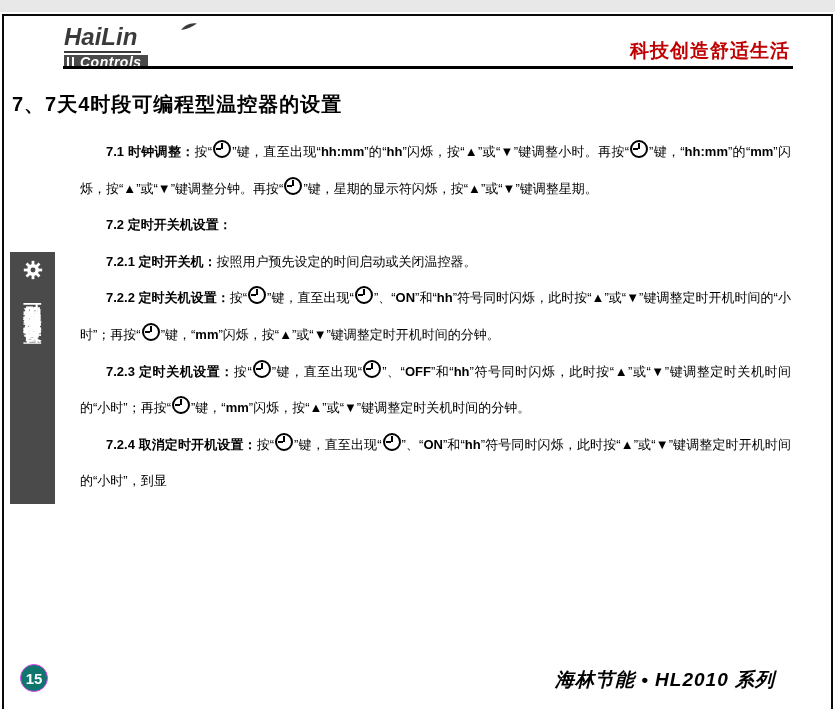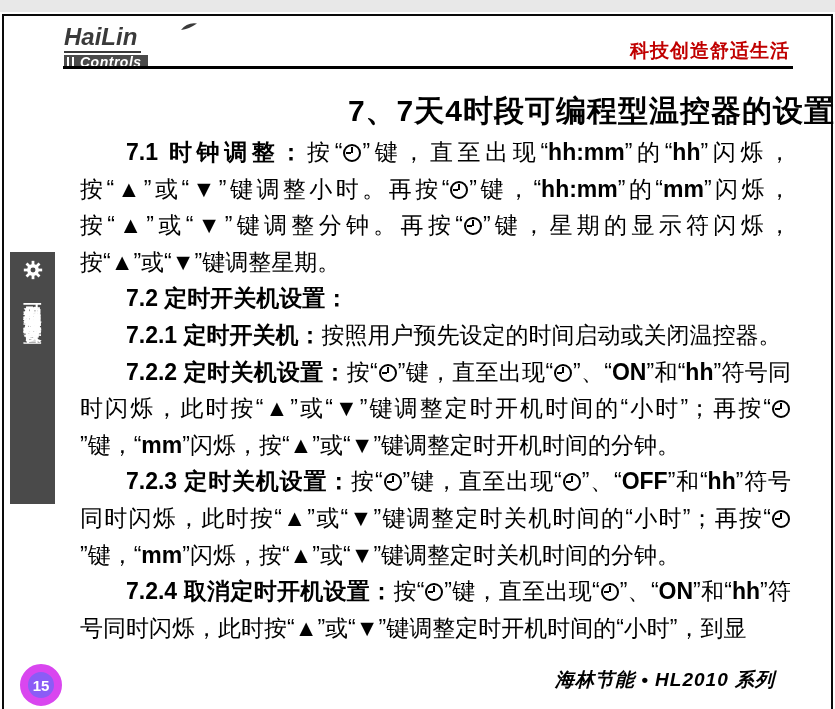--- a/index.html
+++ b/index.html
@@ -29,28 +29,28 @@
     background:repeating-linear-gradient(90deg,#ffffff 0 2px,#4a4a4a 2px 5px);
   }
   .slogan {
     position:absolute; right:45px; top:26px; font-size:19px; font-weight:bold;
     color:var(--slogan-color,#c00000); letter-spacing:1px;
   }
   .header-rule { position:absolute; left:63px; right:42px; top:54px; height:3px; background:#000; }
 
   
   .title {
-    position:absolute; top:79px; left:0; right:0; text-align:right;
-    font-size:30px; font-weight:bold; letter-spacing:1px;
+    position:absolute; top:79px; left:12px; right:0; text-align:left;
+    font-size:20px; font-weight:bold; letter-spacing:1px;
   }
 
   
   .content {
     position:absolute; left:80px; right:44px; top:122px;
-    font-size:23px; line-height:36.6px; text-align:justify;
+    font-size:13px; line-height:36.6px; text-align:justify;
   }
   .para { margin:0; text-indent:2em; }
   .b { font-weight:bold; }
 
   
   .clock {
     display:inline-block; width:14px; height:14px; border:2px solid #000;
     border-radius:50%; position:relative; vertical-align:-2px; margin:0 1px;
     box-sizing:content-box;
   }
@@ -70,21 +70,21 @@
     align-items:center; padding-top:7px; box-sizing:border-box;
   }
   .sidebar-label {
     writing-mode:vertical-rl; text-orientation:upright;
     color:#fff; font-weight:bold; font-size:18px; letter-spacing:3px; margin-top:3px;
   }
 
   
   .page-num {
     position:absolute; left:20px; top:652px; width:26px; height:26px;
-    background:#8b5cf6; border:8px solid #d946ef; border-radius:50%;
+    background:#0f766e; border:1px solid #d946ef; border-radius:50%;
     color:#fff; font-size:15px; font-weight:bold;
     display:flex; align-items:center; justify-content:center;
   }
   .footer-brand {
     position:absolute; right:60px; top:655px; font-size:19px;
     font-weight:bold; font-style:italic; letter-spacing:1px;
   }
 </style>
 </head>
 <body>

